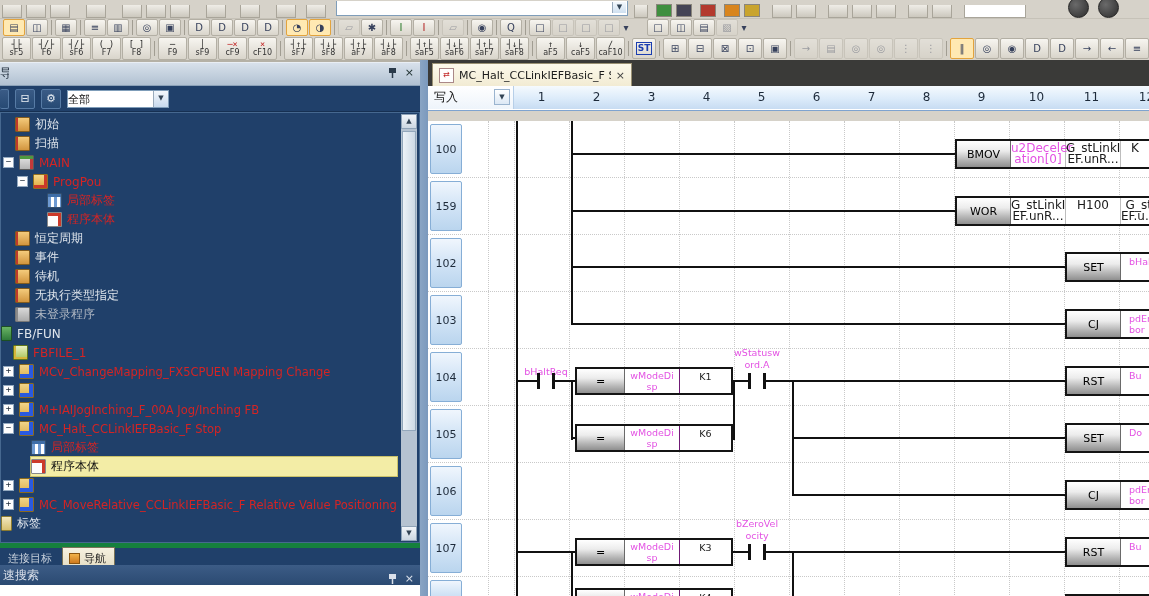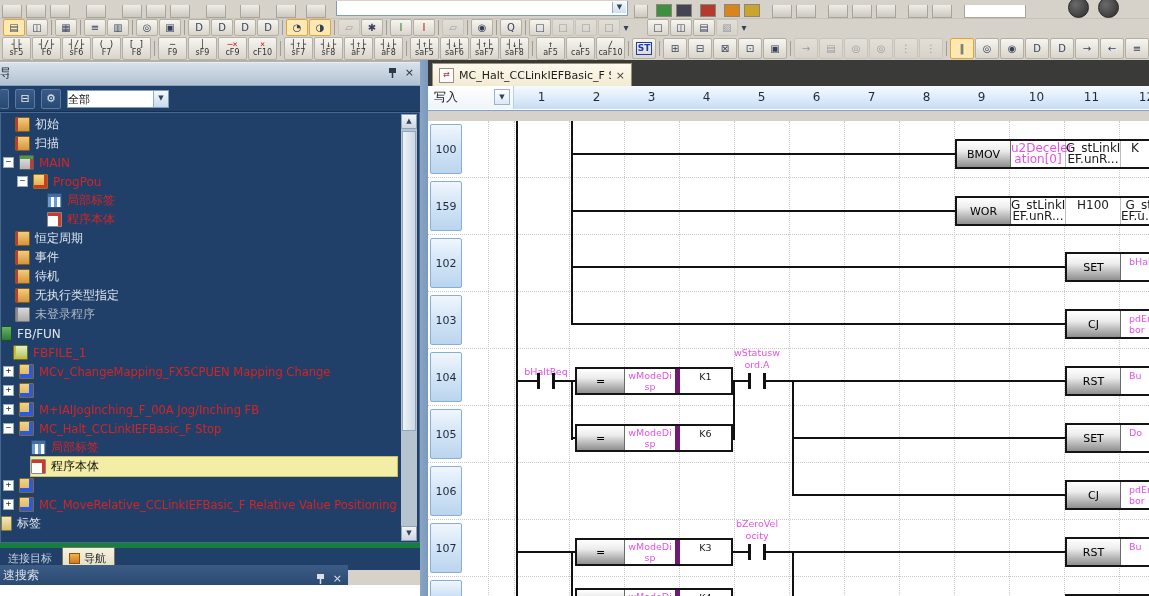--- a/index.html
+++ b/index.html
@@ -56,21 +56,21 @@
   .lrs{color:#d42424;font-size:11.5px}
   .sel{background:#f3eda6;outline:1px solid #c9c16a}
   .sel .lbl{color:#111;font-size:12px}
   #sbar{position:absolute;right:2px;top:1px;width:16px;height:427px;background:#b6c3d1}
   .sbtn{position:absolute;left:0;width:16px;height:15px;background:linear-gradient(#f2f5f9,#ccd7e2);border:1px solid #8fa3b7;box-sizing:border-box;font-size:7px;color:#345;text-align:center;line-height:13px}
   #sthumb{position:absolute;left:1px;top:17px;width:14px;height:300px;background:linear-gradient(90deg,#eef3f8,#cdd9e5);border:1px solid #93a7bb;box-sizing:border-box}
   #nav-tabs{position:absolute;left:0;top:543px;width:420px;height:22px;background:#20406a;border-top:5px solid #15803d;display:flex;align-items:flex-end}
   #tab-conn{color:#c9d2dd;font-size:11px;padding:3px 10px 4px 8px}
   #tab-nav{display:flex;align-items:center;gap:4px;background:linear-gradient(#f6f1e0,#e3dbc1);border:1px solid #7a7458;border-bottom:none;color:#1d1d1d;font-size:11px;padding:3px 8px 4px 6px}
   .navmini{width:9px;height:9px;background:linear-gradient(#f0b24a,#d07a1e);border:1px solid #8a5510}
-  #srch-title{position:absolute;left:0;top:565px;width:348px;height:20px;background:linear-gradient(#3c5c86,#2b4a72);color:#dae0ea;font-size:12px;line-height:20px;padding-left:3px;box-sizing:border-box}
+  #srch-title{position:absolute;left:0;top:565px;width:420px;height:20px;background:linear-gradient(#3c5c86,#2b4a72);color:#dae0ea;font-size:12px;line-height:20px;padding-left:3px;box-sizing:border-box}
   #srch-body{position:absolute;left:0;top:585px;width:420px;height:11px;background:#fff}
   #splitter{position:absolute;left:420px;top:60px;width:8px;height:536px;background:linear-gradient(90deg,#8aa5c4,#7b99bd)}
   
   #tabbar{position:absolute;left:428px;top:60px;width:721px;height:26px;background:#3a3a38}
   #edtab{position:absolute;left:4px;top:3px;width:200px;height:23px;background:linear-gradient(#fdf9ec,#f2ebd3);border:1px solid #9a9174;border-bottom:none;display:flex;align-items:center;gap:5px;padding:0 6px;box-sizing:border-box}
   .tabico{width:13px;height:13px;background:#fff;border:1px solid #a88;flex:none;color:#c22626;font-size:8px;line-height:11px;text-align:center}
   #edtab .ttl{font-size:11px;color:#1d1d1d;white-space:nowrap;overflow:hidden;flex:1}
   #edtab .cls{font-size:11px;color:#444;flex:none}
   #lhead{position:absolute;left:428px;top:86px;width:721px;height:24px;background:#fff;border-bottom:1px solid #7ea3cf}
   #wcell{position:absolute;left:0;top:0;width:86px;height:23px;background:linear-gradient(#ffffff,#eef4fb);border-right:1px solid #b7cfe8;font-size:12px;color:#111;line-height:23px;padding-left:6px;box-sizing:border-box}
@@ -83,21 +83,21 @@
   .wh{position:absolute;height:2px;background:#111}
   .wv{position:absolute;width:2px;background:#111}
   .cb{position:absolute;width:3px;height:16px;background:#111}
   .clb{position:absolute;width:72px;font-size:9.5px;line-height:12px;color:#e352e3;text-align:center;white-space:nowrap}
   .clb span{display:block}
   .mg{color:#e352e3}
   .dk{color:#1a1a1a}
   .cmp{position:absolute;width:158px;height:28px;border:2px solid #141414;background:#fff;display:flex;box-sizing:border-box}
   .gmem{background:linear-gradient(#ffffff,#ececec 38%,#b7b7b7 72%,#8f8f8f);border-right:1px solid #6a6a6a;display:flex;align-items:center;justify-content:center;font-size:11px;color:#000;flex:none}
   .cmem{width:47px}
-  .copA{width:55px;border-right:5px solid #701a75;font-size:9.5px;line-height:11px;text-align:center;padding-top:1px;box-sizing:border-box}
+  .copA{width:55px;border-right:1px solid #701a75;font-size:9.5px;line-height:11px;text-align:center;padding-top:1px;box-sizing:border-box}
   .copA span{display:block}
   .copB{flex:1;text-align:center;font-size:9.5px;color:#1a1a1a;padding-top:2px}
   .ibk{position:absolute;height:30px;border:2px solid #141414;border-right:none;background:#fff;display:flex;box-sizing:border-box}
   .imem{width:53px;font-size:11px}
   .iop{width:55px;border-right:1px solid #bdbdbd;font-size:12px;line-height:11px;text-align:center;padding-top:2px;box-sizing:border-box;flex:none}
   .iop span{display:block}
   .iop.last{border-right:none;flex:1}
   .sop{flex:1;font-size:9.5px;line-height:11px;padding:2px 0 0 8px;box-sizing:border-box}
   .sop span{display:block}
   #bstrip{position:absolute;left:0;top:476px;width:721px;height:10px;background:#efeeec;border-top:1px solid #d8d6d2}

